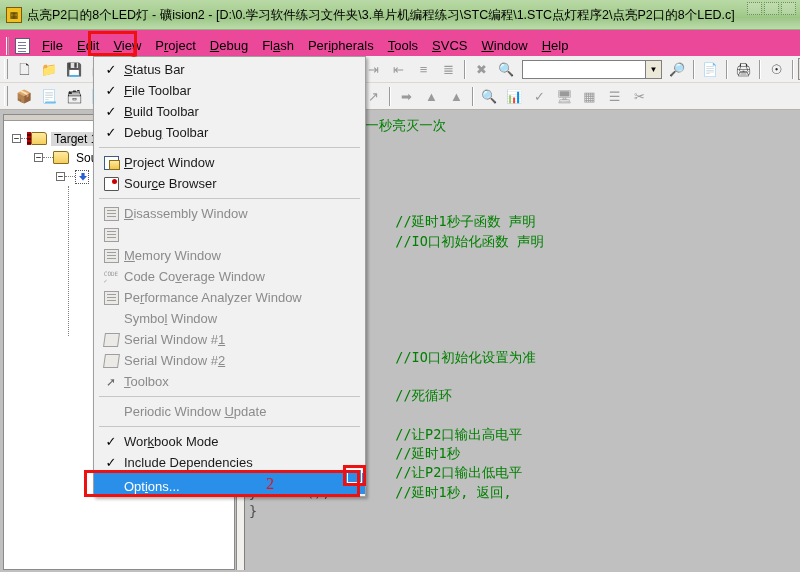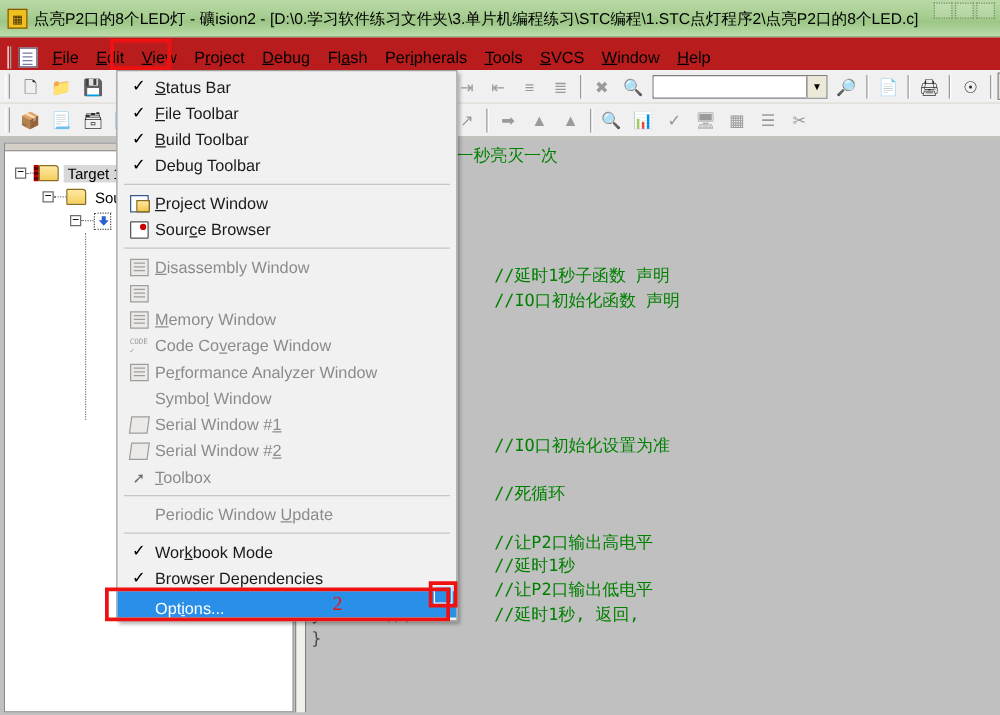--- a/index.html
+++ b/index.html
@@ -47,21 +47,21 @@
   .tb-btns { position:absolute; right: 4px; top: 2px; display:flex; gap:2px; }
   .tb-btn {
     width: 15px; height: 13px;
     border: 1px dotted #6f8f60;
     background: rgba(255,255,255,0.15);
   }
 
   
   #menubar {
     position: absolute; left: 0; top: 30px; width: 800px; height: 32px;
-    background: #b91c1c;
+    background: #ec4899;
     border-bottom: 1px solid #d8d4cc;
     display: flex; align-items: center;
     padding-left: 6px;
   }
   #menubar .grip {
     width: 3px; height: 18px; margin-right: 4px;
     border-left: 1px solid #fff; border-right: 1px solid #a0a0a0;
   }
   .doc-icon {
     width: 15px; height: 16px; margin: 0 5px 0 2px;
@@ -506,21 +506,21 @@
         <span class="mi-ico"></span>
         <span class="mi-label">Periodic Window <u>U</u>pdate</span>
       </div>
       <div class="msep"></div>
       <div class="mi">
         <span class="mi-check">✓</span>
         <span class="mi-label">Wor<u>k</u>book Mode</span>
       </div>
       <div class="mi">
         <span class="mi-check">✓</span>
-        <span class="mi-label">Browser Dependencies</span>
+        <span class="mi-label">Include Dependencies</span>
       </div>
       <div class="mi sel">
         <span class="mi-check"></span>
         <span class="mi-label">Opt<u>i</u>ons...</span>
       </div>
     </div>
 
   <div id="blue-chip"></div>
   <div class="anno-box" id="anno-view"></div>
   <div class="anno-box" id="anno-options"></div>

